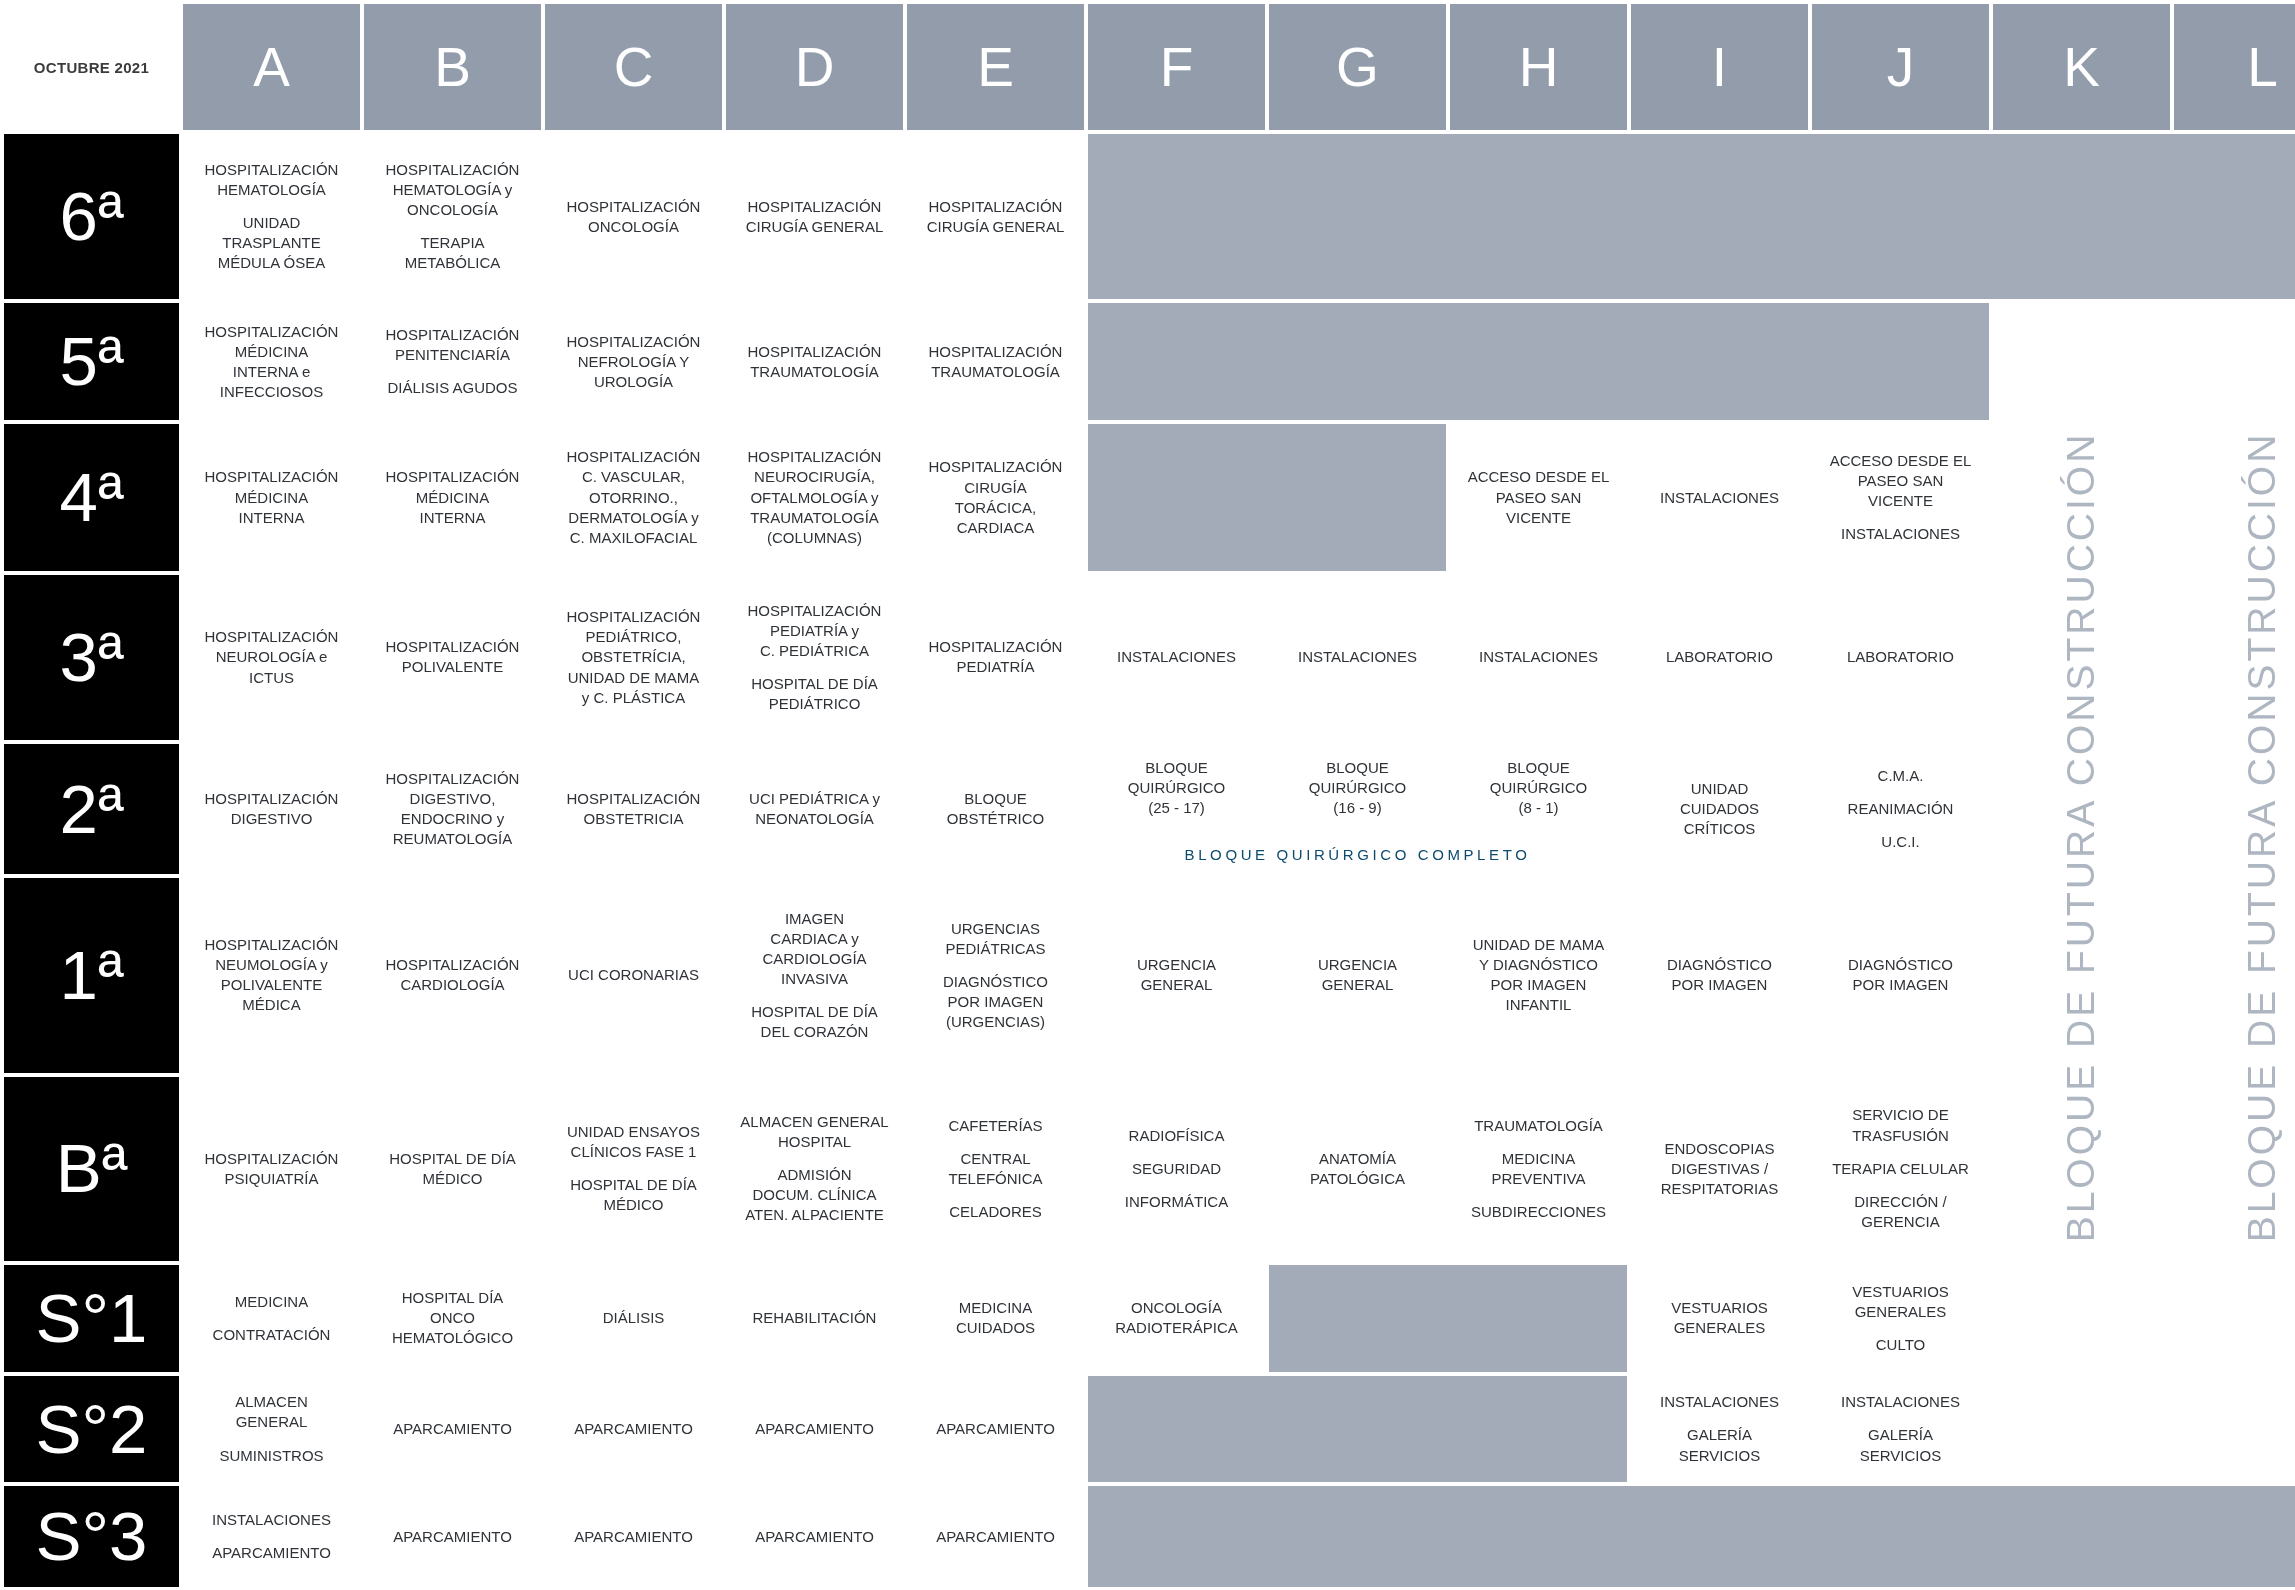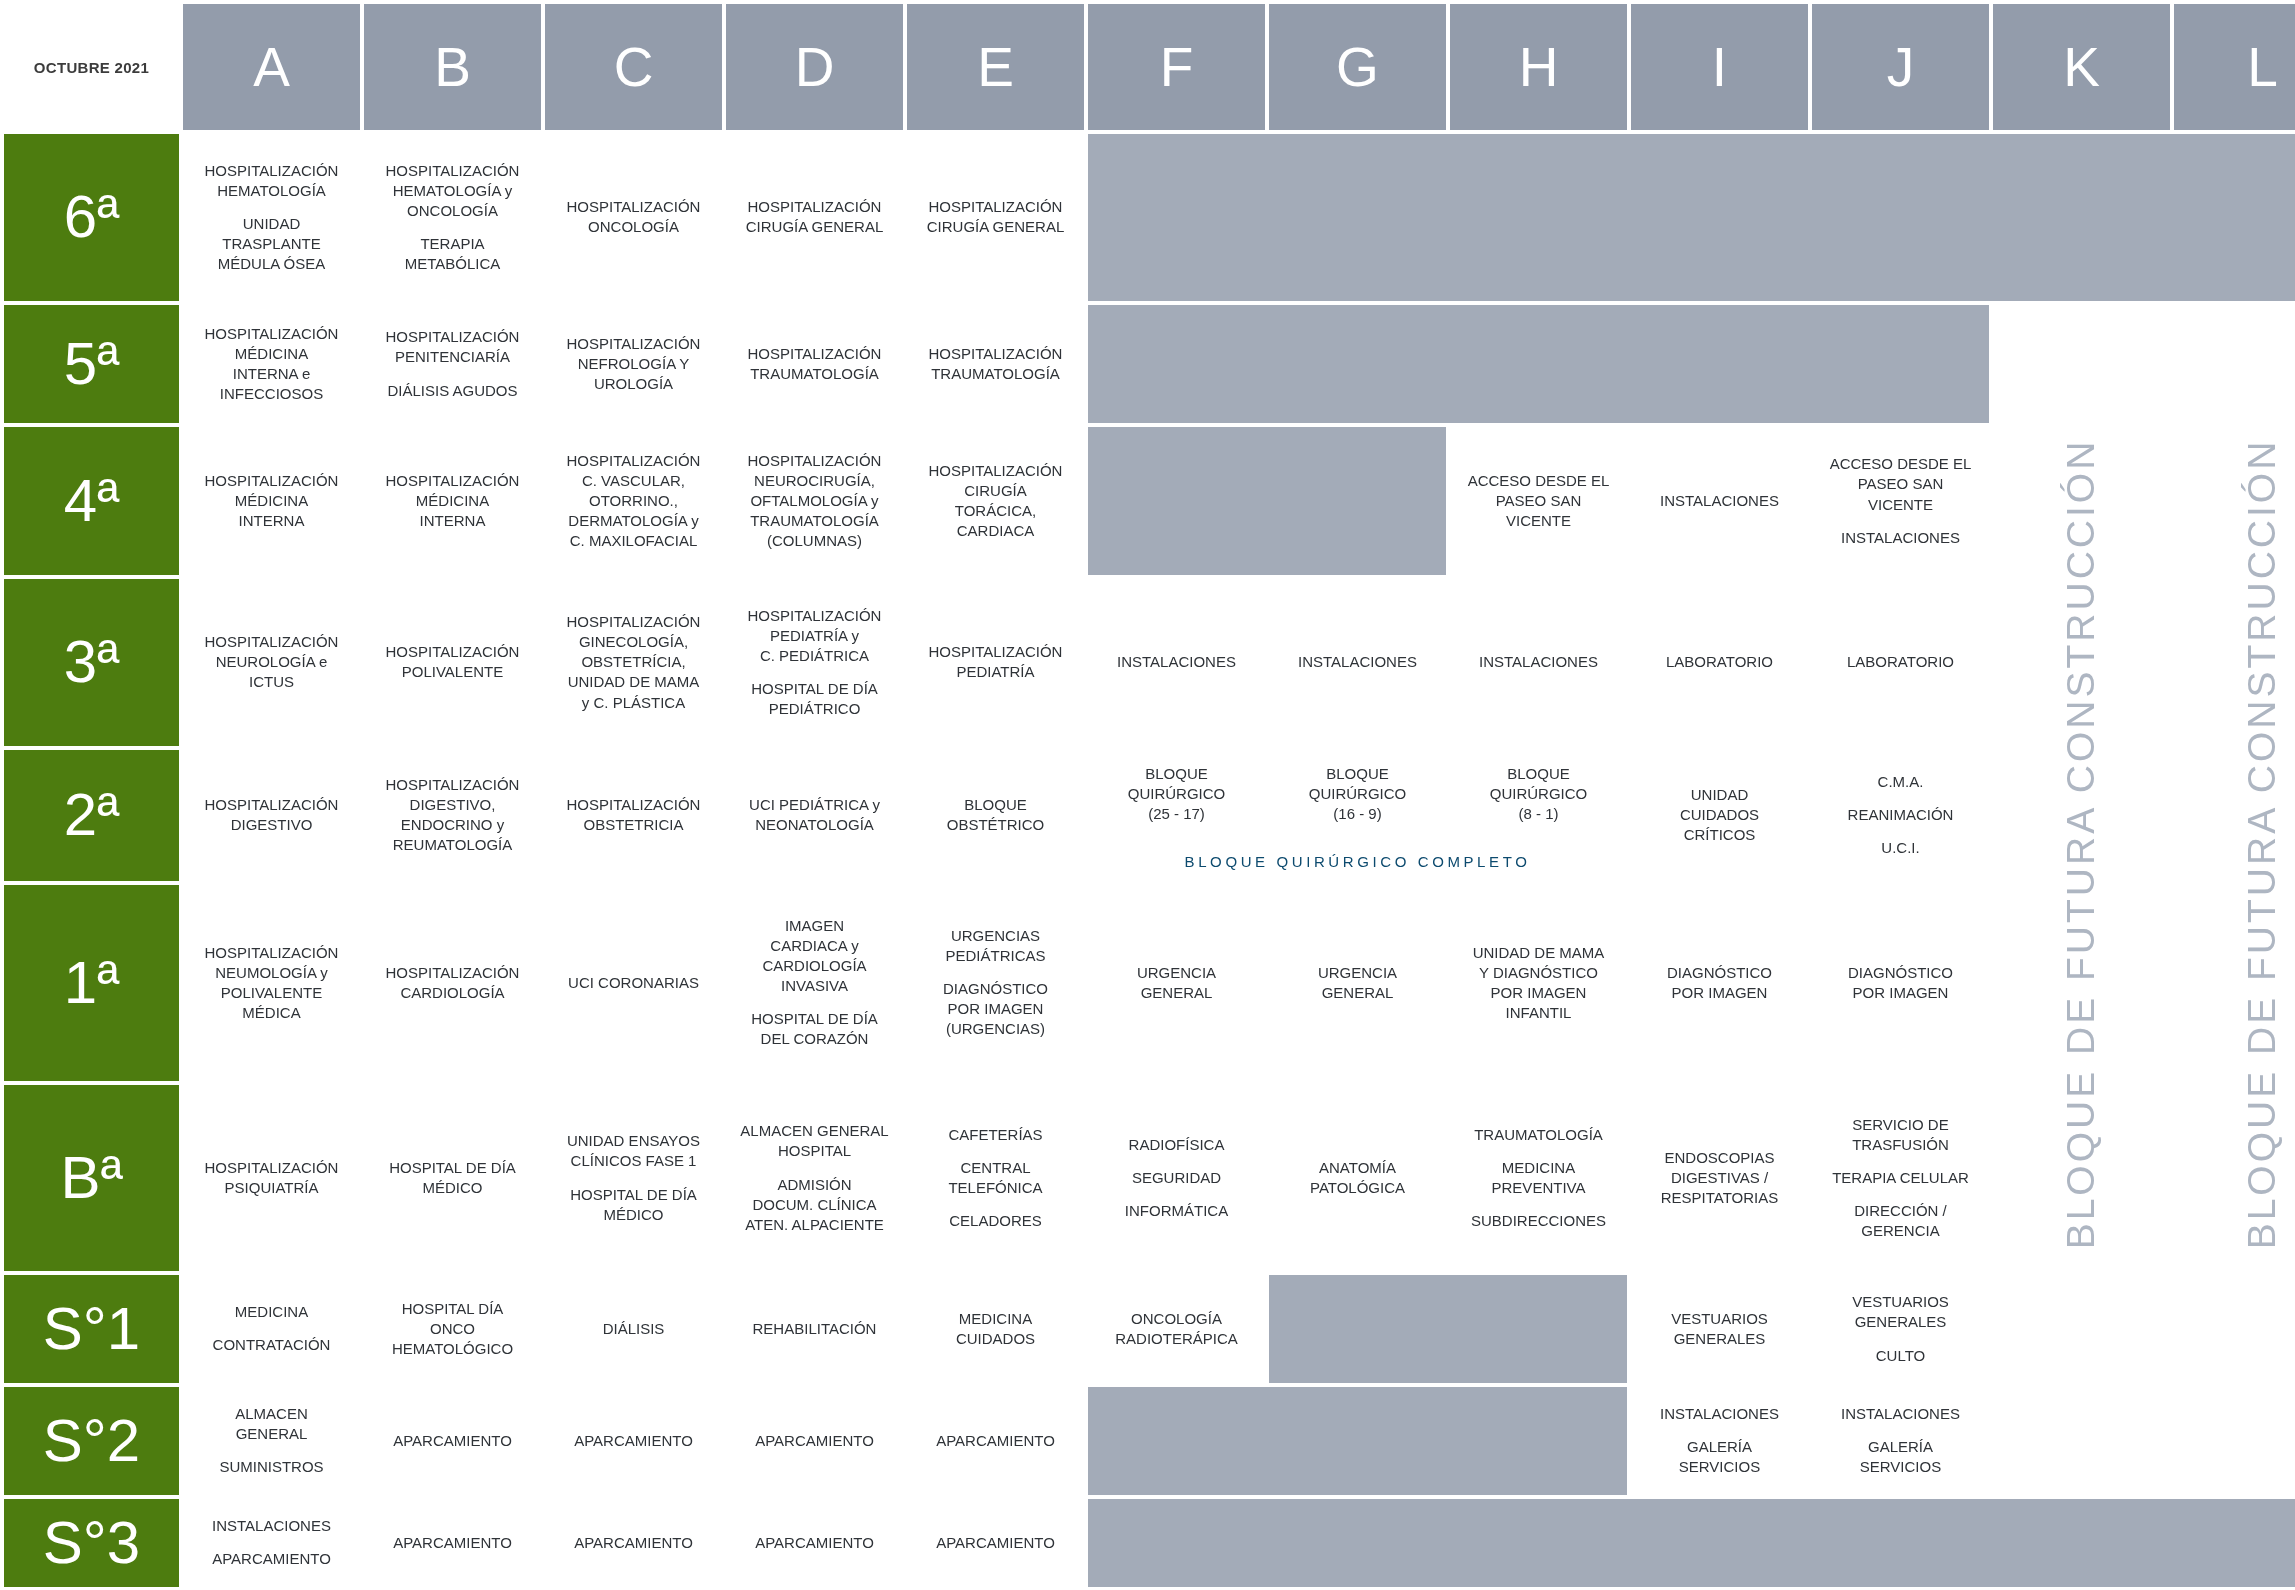--- a/index.html
+++ b/index.html
@@ -45,23 +45,23 @@
   .colhead {
     background: #939cab;
     color: #ffffff;
     font-size: 55px;
     font-weight: 400;
     line-height: 1;
     height: 126px;
   }
   
   .rowhead {
-    background: #4d7c0f;
+    background: #000000;
     color: #ffffff;
-    font-size: 60px;
+    font-size: 69px;
     font-weight: 400;
     line-height: 1;
   }
   
   .cell {
     background: #ffffff;
     color: #2f3338;
     font-size: 15px;
     line-height: 1.34;
     padding: 5px 4px;
@@ -270,21 +270,21 @@
             <span class="ln">HOSPITALIZACIÓN</span>
             <span class="ln">NEUROLOGÍA e</span>
             <span class="ln">ICTUS</span>
           </td>
         <td class="cell">
             <span class="ln">HOSPITALIZACIÓN</span>
             <span class="ln">POLIVALENTE</span>
           </td>
         <td class="cell">
             <span class="ln">HOSPITALIZACIÓN</span>
-            <span class="ln">GINECOLOGÍA,</span>
+            <span class="ln">PEDIÁTRICO,</span>
             <span class="ln">OBSTETRÍCIA,</span>
             <span class="ln">UNIDAD DE MAMA</span>
             <span class="ln">y C. PLÁSTICA</span>
           </td>
         <td class="cell">
             <span class="ln">HOSPITALIZACIÓN</span>
             <span class="ln">PEDIATRÍA y</span>
             <span class="ln">C. PEDIÁTRICA</span>
             <span class="gap"></span>
             <span class="ln">HOSPITAL DE DÍA</span>

